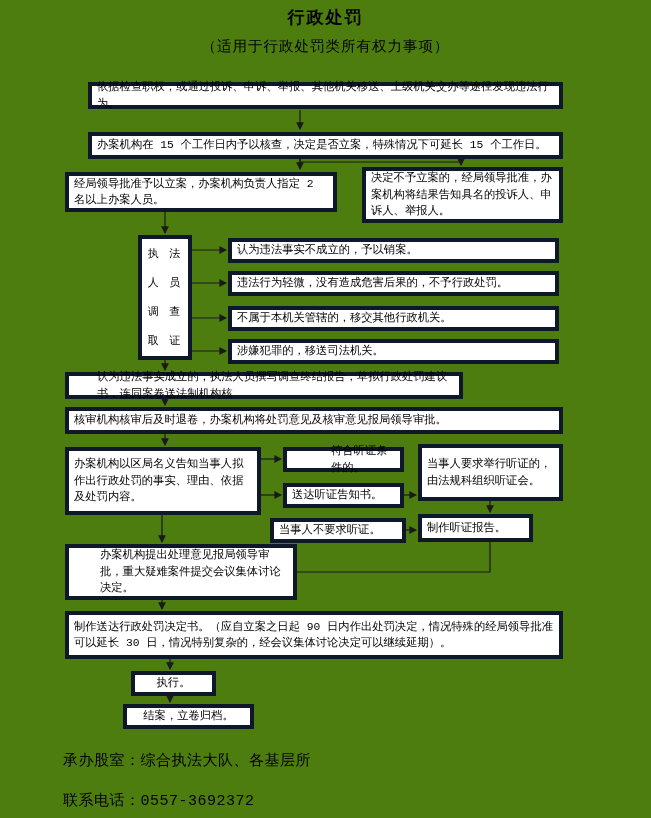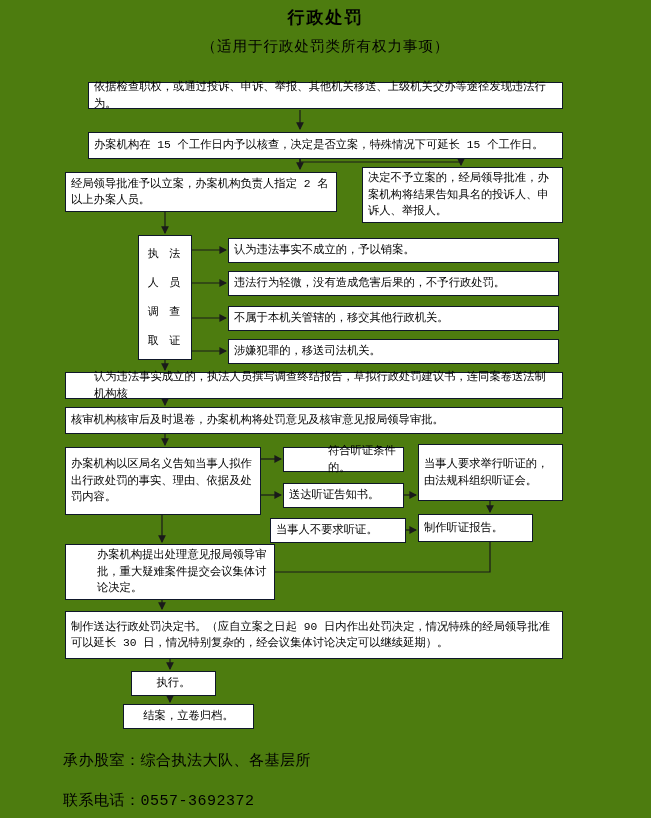--- a/index.html
+++ b/index.html
@@ -6,21 +6,21 @@
   html,body { background:#ffffff; }
   .page {
     position:relative; width:651px; height:818px; background:#4d7c0f;
     font-family:Liberation Mono, monospace; color:#000; overflow:hidden;
   }
   .title { position:absolute; top:6px; left:0; width:100%; text-align:center;
            font-size:17px; font-weight:bold; letter-spacing:2px; }
   .subtitle { position:absolute; top:37px; left:0; width:100%; text-align:center;
               font-size:14.5px; letter-spacing:1px; }
   .fbox {
-    position:absolute; border:1px solid #0f172a; background:#fff;
+    position:absolute; border:4px solid #0f172a; background:#fff;
     font-size:11.3px; line-height:1.45; display:flex; align-items:center;
     padding:2px 5px;
   }
   .fbox.center { justify-content:center; text-align:center; }
   .vbox { white-space:pre-line; justify-content:center; text-align:right;
           font-size:11px; line-height:29px; letter-spacing:2px; }
   .arrows { position:absolute; left:0; top:0; width:651px; height:818px; pointer-events:none; }
   .footer-line { position:absolute; left:63px; font-size:15px; letter-spacing:0.5px; }
 </style>
 </head>
@@ -76,37 +76,37 @@
 取 证</div>
 
   <div class="fbox" style="left:228px; top:238px; width:331px; height:25px;">认为违法事实不成立的，予以销案。</div>
 
   <div class="fbox" style="left:228px; top:271px; width:331px; height:25px;">违法行为轻微，没有造成危害后果的，不予行政处罚。</div>
 
   <div class="fbox" style="left:228px; top:306px; width:331px; height:25px;">不属于本机关管辖的，移交其他行政机关。</div>
 
   <div class="fbox" style="left:228px; top:339px; width:331px; height:25px;">涉嫌犯罪的，移送司法机关。</div>
 
-  <div class="fbox" style="left:65px; top:372px; width:498px; height:27px;padding-left:28px;">认为违法事实成立的，执法人员撰写调查终结报告，草拟行政处罚建议书，连同案卷送法制机构核</div>
+  <div class="fbox" style="left:65px; top:372px; width:398px; height:27px;padding-left:28px;">认为违法事实成立的，执法人员撰写调查终结报告，草拟行政处罚建议书，连同案卷送法制机构核</div>
 
   <div class="fbox" style="left:65px; top:407px; width:498px; height:27px;">核审机构核审后及时退卷，办案机构将处罚意见及核审意见报局领导审批。</div>
 
   <div class="fbox" style="left:65px; top:447px; width:196px; height:68px;">办案机构以区局名义告知当事人拟作出行政处罚的事实、理由、依据及处罚内容。</div>
 
   <div class="fbox" style="left:283px; top:447px; width:121px; height:25px;padding-left:44px;">符合听证条件的。</div>
 
   <div class="fbox" style="left:283px; top:483px; width:121px; height:25px;">送达听证告知书。</div>
 
   <div class="fbox" style="left:270px; top:518px; width:136px; height:25px;">当事人不要求听证。</div>
 
   <div class="fbox" style="left:418px; top:444px; width:145px; height:57px;">当事人要求举行听证的，由法规科组织听证会。</div>
 
   <div class="fbox" style="left:418px; top:514px; width:115px; height:28px;">制作听证报告。</div>
 
-  <div class="fbox" style="left:65px; top:544px; width:210px; height:56px;padding-left:31px;">办案机构提出处理意见报局领导审批，重大疑难案件提交会议集体讨论决定。</div>
+  <div class="fbox" style="left:65px; top:544px; width:232px; height:56px;padding-left:31px;">办案机构提出处理意见报局领导审批，重大疑难案件提交会议集体讨论决定。</div>
 
   <div class="fbox" style="left:65px; top:611px; width:498px; height:48px;">制作送达行政处罚决定书。（应自立案之日起 90 日内作出处罚决定，情况特殊的经局领导批准可以延长 30 日，情况特别复杂的，经会议集体讨论决定可以继续延期）。</div>
 
   <div class="fbox center" style="left:131px; top:671px; width:85px; height:25px;">执行。</div>
 
   <div class="fbox center" style="left:123px; top:704px; width:131px; height:25px;">结案，立卷归档。</div>
 
   <div class="footer-line" style="top:751px;">承办股室：综合执法大队、各基层所</div>
 
   <div class="footer-line" style="top:791px;">联系电话：0557-3692372</div>

